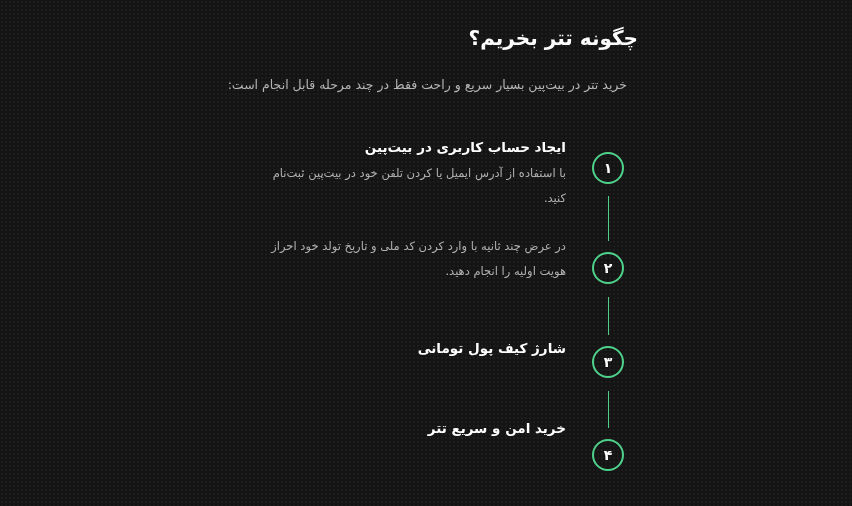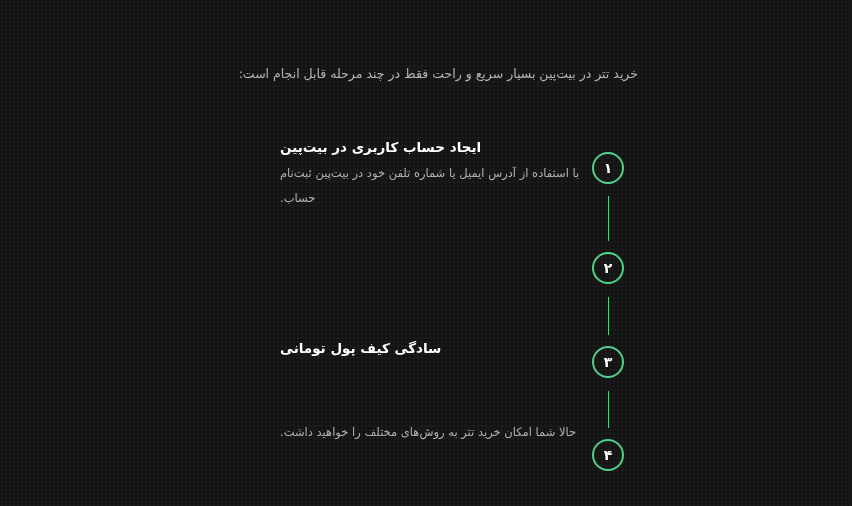--- a/index.html
+++ b/index.html
@@ -34,21 +34,21 @@
       color: #ffffff;
       margin: 0;
       white-space: nowrap;
     }
     .subtitle {
       position: absolute;
       right: 214px;
       top: 66px;
       font-size: 12.5px;
       color: #b5b5b5;
-      margin: 0;
+      margin: 11px;
       white-space: nowrap;
     }
     .step-circle {
       position: absolute;
       right: 0;
       width: 28px;
       height: 28px;
       border: 2px solid #4fd18b;
       border-radius: 50%;
       display: flex;
@@ -60,68 +60,70 @@
       box-sizing: content-box;
     }
     .step-line {
       position: absolute;
       width: 1.5px;
       background: #4fd18b;
       right: 243px;
     }
     .step-content {
       position: absolute;
-      right: 272px;
+      right: 286px;
       width: 300px;
-      text-align: left;
+      text-align: right;
       margin-left: 12px;
     }
     .step-title {
       font-size: 13.5px;
       font-weight: bold;
       color: #ffffff;
       margin: 0 0 6px 0;
       white-space: nowrap;
     }
     .step-desc {
       font-size: 11.5px;
       color: #b0b0b0;
       line-height: 25px;
       margin: 0;
     }
   </style>
 </head>
 <body>
 
 <div class="section">
+  <h2 class="title">چگونه تتر بخریم؟</h2>
   <p class="subtitle">خرید تتر در بیت‌پین بسیار سریع و راحت فقط در چند مرحله قابل انجام است:</p>
 
   <div class="step-circle" style="top:152px; right:228px;">
     <span>۱</span>
   </div>
   <div class="step-content" style="top:139px;">
     <h3 class="step-title">ایجاد حساب کاربری در بیت‌پین</h3>
-    <p class="step-desc">با استفاده از آدرس ایمیل یا شماره تلفن خود در بیت‌پین ثبت‌نام حساب.</p>
+    <p class="step-desc">با استفاده از آدرس ایمیل یا کردن تلفن خود در بیت‌پین ثبت‌نام کنید.</p>
   </div>
   <div class="step-line" style="top:196px; height:45px;"></div>
 
   <div class="step-circle" style="top:252px; right:228px;">
     <span>۲</span>
   </div>
   <div class="step-content" style="top:234px;">
+    <p class="step-desc">در عرض چند ثانیه با وارد کردن کد ملی و تاریخ تولد خود احراز هویت اولیه را انجام دهید.</p>
   </div>
   <div class="step-line" style="top:297px; height:38px;"></div>
 
   <div class="step-circle" style="top:346px; right:228px;">
     <span>۳</span>
   </div>
   <div class="step-content" style="top:340px;">
-    <h3 class="step-title">سادگی کیف پول تومانی</h3>
+    <h3 class="step-title">شارژ کیف پول تومانی</h3>
   </div>
   <div class="step-line" style="top:391px; height:37px;"></div>
 
   <div class="step-circle" style="top:439px; right:228px;">
     <span>۴</span>
   </div>
   <div class="step-content" style="top:420px;">
-    <p class="step-desc">حالا شما امکان خرید تتر به روش‌های مختلف را خواهید داشت.</p>
+    <h3 class="step-title">خرید امن و سریع تتر</h3>
   </div>
 </div>
 
 </body></html>

